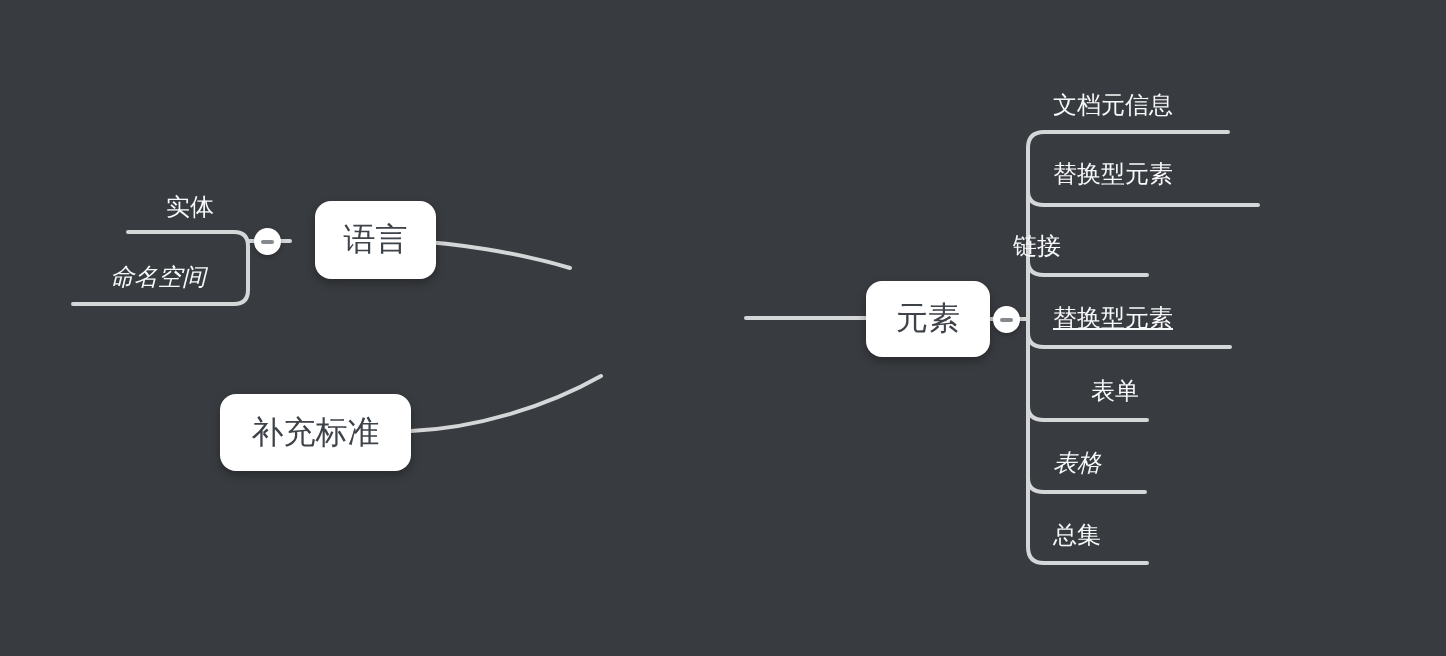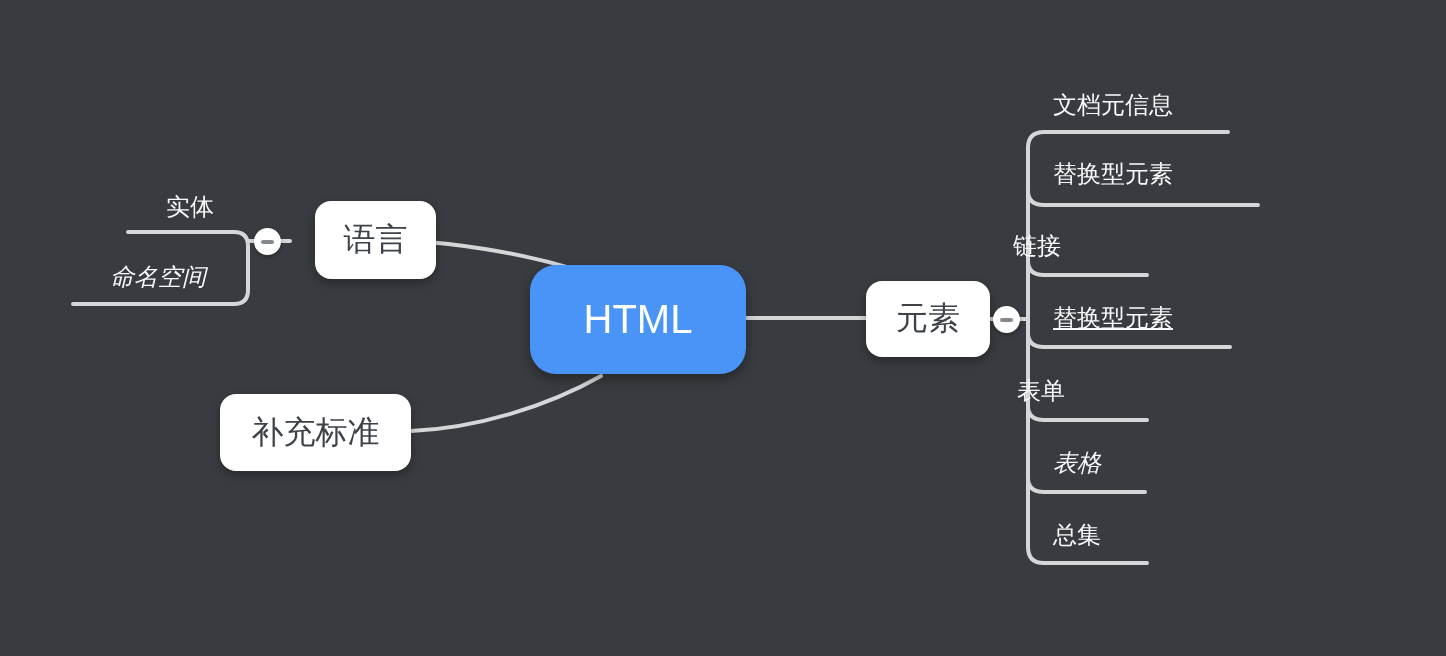--- a/index.html
+++ b/index.html
@@ -56,21 +56,21 @@
     line-height: 32px;
     white-space: nowrap;
     cursor: default;
   }
   .leaf-entity    { left: 166px; top: 191px; }
   .leaf-namespace { left: 110px; top: 261px; font-style: italic; }
   .leaf-r0 { left: 1053px; top: 89px;  }
   .leaf-r1 { left: 1053px; top: 158px; }
   .leaf-r2 { left: 1013px; top: 230px; }
   .leaf-r3 { left: 1053px; top: 302px; text-decoration: underline; }
-  .leaf-r4 { left: 1017px; top: 375px; }
+  .leaf-r4 { left: 1091px; top: 375px; }
   .leaf-r5 { left: 1053px; top: 447px; font-style: italic; }
   .leaf-r6 { left: 1053px; top: 519px; }
 
   .collapse-btn {
     position: absolute;
     width: 27px; height: 27px;
     border-radius: 50%;
     background: #ffffff;
     box-shadow: 0 2px 5px rgba(0,0,0,0.25);
     display: flex;
@@ -110,23 +110,20 @@
       <path d="M 1228 132 H 1044 Q 1028 132 1028 148 V 547 Q 1028 563 1044 563 H 1147"></path>
 
       <path d="M 1028 191 Q 1028 205 1044 205 H 1258"></path>
       <path d="M 1028 261 Q 1028 275 1044 275 H 1147"></path>
       <path d="M 1028 333 Q 1028 347 1044 347 H 1230"></path>
       <path d="M 1028 406 Q 1028 420 1044 420 H 1147"></path>
       <path d="M 1028 478 Q 1028 492 1044 492 H 1145"></path>
     </g>
   </svg>
 
-  <div class="topic root topic-root">
-    <span>HTML</span>
-  </div>
 
   <div class="topic topic-lang">
     <span>语言</span>
   </div>
   <div class="topic topic-elem">
     <span>元素</span>
   </div>
 
   <div class="topic topic-supp">
     <span>补充标准</span>

